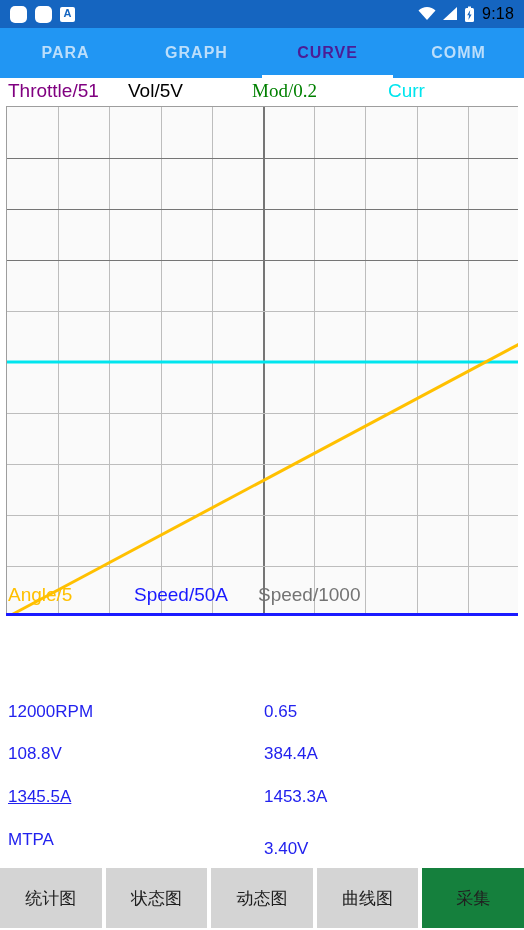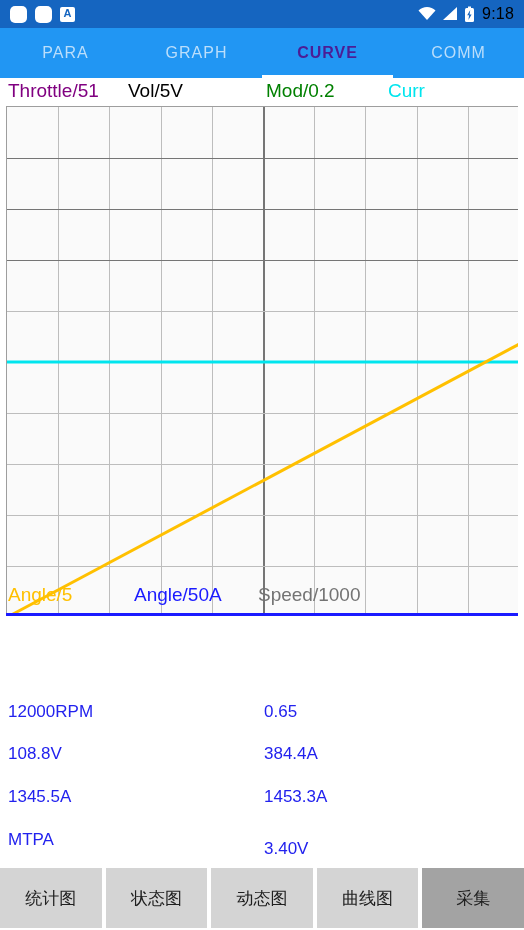--- a/index.html
+++ b/index.html
@@ -71,20 +71,21 @@
   .tab {
     flex: 1;
     display: flex;
     align-items: center;
     justify-content: center;
     font-size: 16px;
     letter-spacing: 1px;
     color: #BBDEFB;
     position: relative;
     cursor: pointer;
+    font-weight: bold;
   }
   .tab.active {
     color: #4c1d95;
     font-weight: bold;
   }
   .tab.active::after {
     content: "";
     position: absolute;
     left: 0;
     right: 0;
@@ -188,21 +189,21 @@
     background: #d4d4d4;
     display: flex;
     align-items: center;
     justify-content: center;
     font-size: 17px;
     color: #202020;
     cursor: pointer;
     font-family: "DejaVu Sans", sans-serif;
   }
   .btn.accent {
-    background: #a3a3a3;
+    background: #15803d;
     margin-right: 0;
   }
   .btn:first-child { margin-left: 0; }
 </style>
 </head>
 <body>
 
 <div id="status-bar">
   <div id="status-left">
     <div class="notif-sq"></div>
@@ -238,21 +239,21 @@
   <div class="tab">
     <span>COMM</span>
   </div>
 </div>
 
 <div id="chart-block">
 
   <div class="legend-row" id="legend-top">
     <span class="legend-item" id="lt0" style="left: 8px; color: rgb(128, 0, 128);">Throttle/51</span>
     <span class="legend-item" id="lt1" style="left: 128px; color: rgb(0, 0, 0);">Vol/5V</span>
-    <span class="legend-item" id="lt2" style="left: 266px; color: rgb(0, 128, 0);">Mod/0.2</span>
+    <span class="legend-item" id="lt2" style="left: 252px; color: rgb(0, 128, 0); font-family: Liberation Serif, serif;">Mod/0.2</span>
     <span class="legend-item" id="lt3" style="left: 388px; color: rgb(0, 229, 238);">Curr</span>
   </div>
 
   <div id="plot">
     <div id="gridlines">
         <div class="gridline-v" style="left: 51px;"></div>
         <div class="gridline-v" style="left: 102px;"></div>
         <div class="gridline-v" style="left: 154px;"></div>
         <div class="gridline-v" style="left: 205px;"></div>
         <div class="gridline-v major" style="left: 256px;"></div>
@@ -275,31 +276,31 @@
           <polyline points="0,255 512,255" fill="none" stroke="#00E5EE" stroke-width="3"></polyline>
           <polyline points="5.12,507.45 512,237.15000000000003" fill="none" stroke="#FFC000" stroke-width="3"></polyline>
         </g>
     </svg>
   </div>
 
   <div id="axis-bottom"></div>
 
   <div class="legend-row" id="legend-bottom">
     <span class="legend-item" id="lb0" style="left: 8px; color: rgb(255, 192, 0);">Angle/5</span>
-    <span class="legend-item" id="lb1" style="left: 134px; color: rgb(26, 26, 255);">Angle/50A</span>
+    <span class="legend-item" id="lb1" style="left: 134px; color: rgb(26, 26, 255);">Speed/50A</span>
     <span class="legend-item" id="lb2" style="left: 258px; color: #737373;">Speed/1000</span>
   </div>
 </div>
 
 <div id="readouts">
   <span class="readout" style="left:8px;  top:12px;">12000RPM</span>
   <span class="readout" style="left:264px;top:12px;">0.65</span>
   <span class="readout" style="left:8px;  top:54px;">108.8V</span>
   <span class="readout" style="left:264px;top:54px;">384.4A</span>
-  <span class="readout" style="left:8px;  top:97px;">1345.5A</span>
+  <span class="readout" style="left:8px;  top:97px;text-decoration:underline;">1345.5A</span>
   <span class="readout" style="left:264px;top:97px;">1453.3A</span>
   <span class="readout" style="left:8px;  top:140px;">MTPA</span>
   <span class="readout" style="left:264px;top:140px;margin-top:9px;">3.40V</span>
 </div>
 
 <div id="button-bar">
   <div class="btn">
     <span>统计图</span>
   </div>
   <div class="btn">

